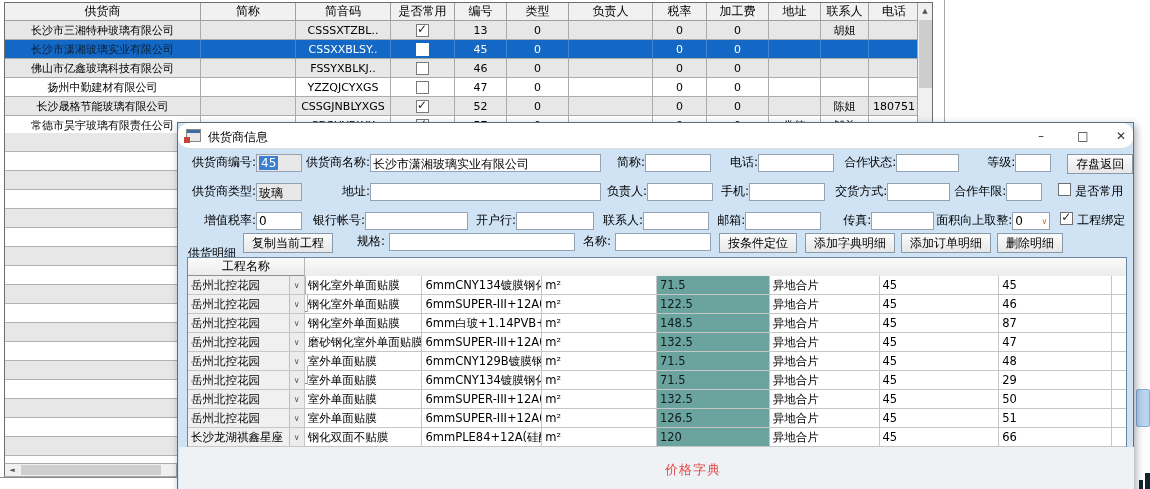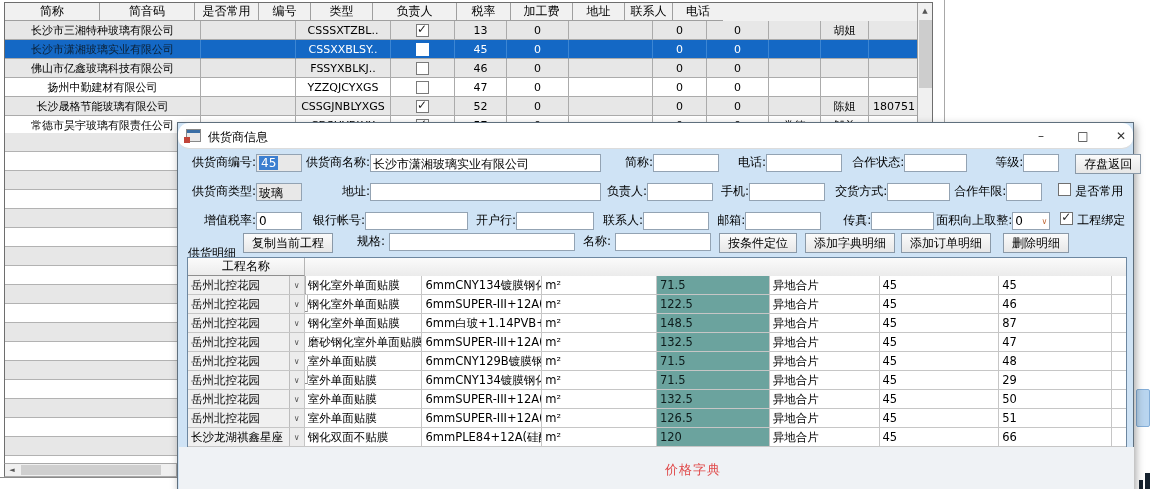--- a/index.html
+++ b/index.html
@@ -82,20 +82,21 @@
   .bottom-panel { position:absolute; left:1px; top:324px; width:955px; height:55px; background:#eff2f5; }
   .price-dict { position:absolute; left:486px; top:14px; font-size:13px; color:#e04a4a; letter-spacing:1px; }
 </style>
 </head>
 <body>
 
 <div id="stage">
 
   <div class="topgrid">
     <div class="tg-header">
+      <div class="c w-name">供货商</div>
       <div class="c w-abbr">简称</div>
       <div class="c w-code">简音码</div>
       <div class="c w-common">是否常用</div>
       <div class="c w-no">编号</div>
       <div class="c w-type">类型</div>
       <div class="c w-mgr">负责人</div>
       <div class="c w-tax">税率</div>
       <div class="c w-fee">加工费</div>
       <div class="c w-addr">地址</div>
       <div class="c w-cont">联系人</div>
@@ -246,21 +247,21 @@
       <div class="winbtn btn-min">–</div>
       <div class="winbtn btn-max">□</div>
       <div class="winbtn btn-close">✕</div>
     </div>
 
     <div class="f-row" style="top:31px">
       <span class="lbl" style="width:70px">供货商编号:</span>
       <span class="inp ro" style="width:46px"><span class="selhl">45</span></span>
       <span class="lbl" style="margin-left:4px">供货商名称:</span>
       <span class="inp" style="width:231px">长沙市潇湘玻璃实业有限公司</span>
-      <span class="lbl" style="margin-left:24px">简称:</span>
+      <span class="lbl" style="margin-left:16px">简称:</span>
       <span class="inp" style="width:66px"></span>
       <span class="lbl" style="margin-left:19px">电话:</span>
       <span class="inp" style="width:76px"></span>
       <span class="lbl" style="margin-left:10px">合作状态:</span>
       <span class="inp" style="width:63px"></span>
       <span class="lbl" style="margin-left:28px">等级:</span>
       <span class="inp" style="width:36px"></span>
       <button class="btn" style="margin-left:16px">存盘返回</button>
     </div>
 
@@ -307,21 +308,21 @@
 
     <div class="toolbar">
       <button class="btn">复制当前工程</button>
       <span class="lbl" style="margin-left:24px">规格:</span>
       <span class="inp" style="width:186px;margin-left:4px"></span>
       <span class="lbl" style="margin-left:8px">名称:</span>
       <span class="inp" style="width:96px;margin-left:4px"></span>
       <button class="btn" style="margin-left:8px">按条件定位</button>
       <button class="btn" style="margin-left:8px">添加字典明细</button>
       <button class="btn" style="margin-left:6px">添加订单明细</button>
-      <button class="btn" style="margin-left:12px">删除明细</button>
+      <button class="btn" style="margin-left:6px">删除明细</button>
     </div>
 
     <div class="dtable">
       <div class="dt-header">
         <div class="dc d-proj">工程名称</div>
         <div class="dc d-name">名称</div>
         <div class="dc d-spec">规格</div>
         <div class="dc d-unit">单位</div>
         <div class="dc d-price">单价</div>
         <div class="dc d-color">颜色</div>

